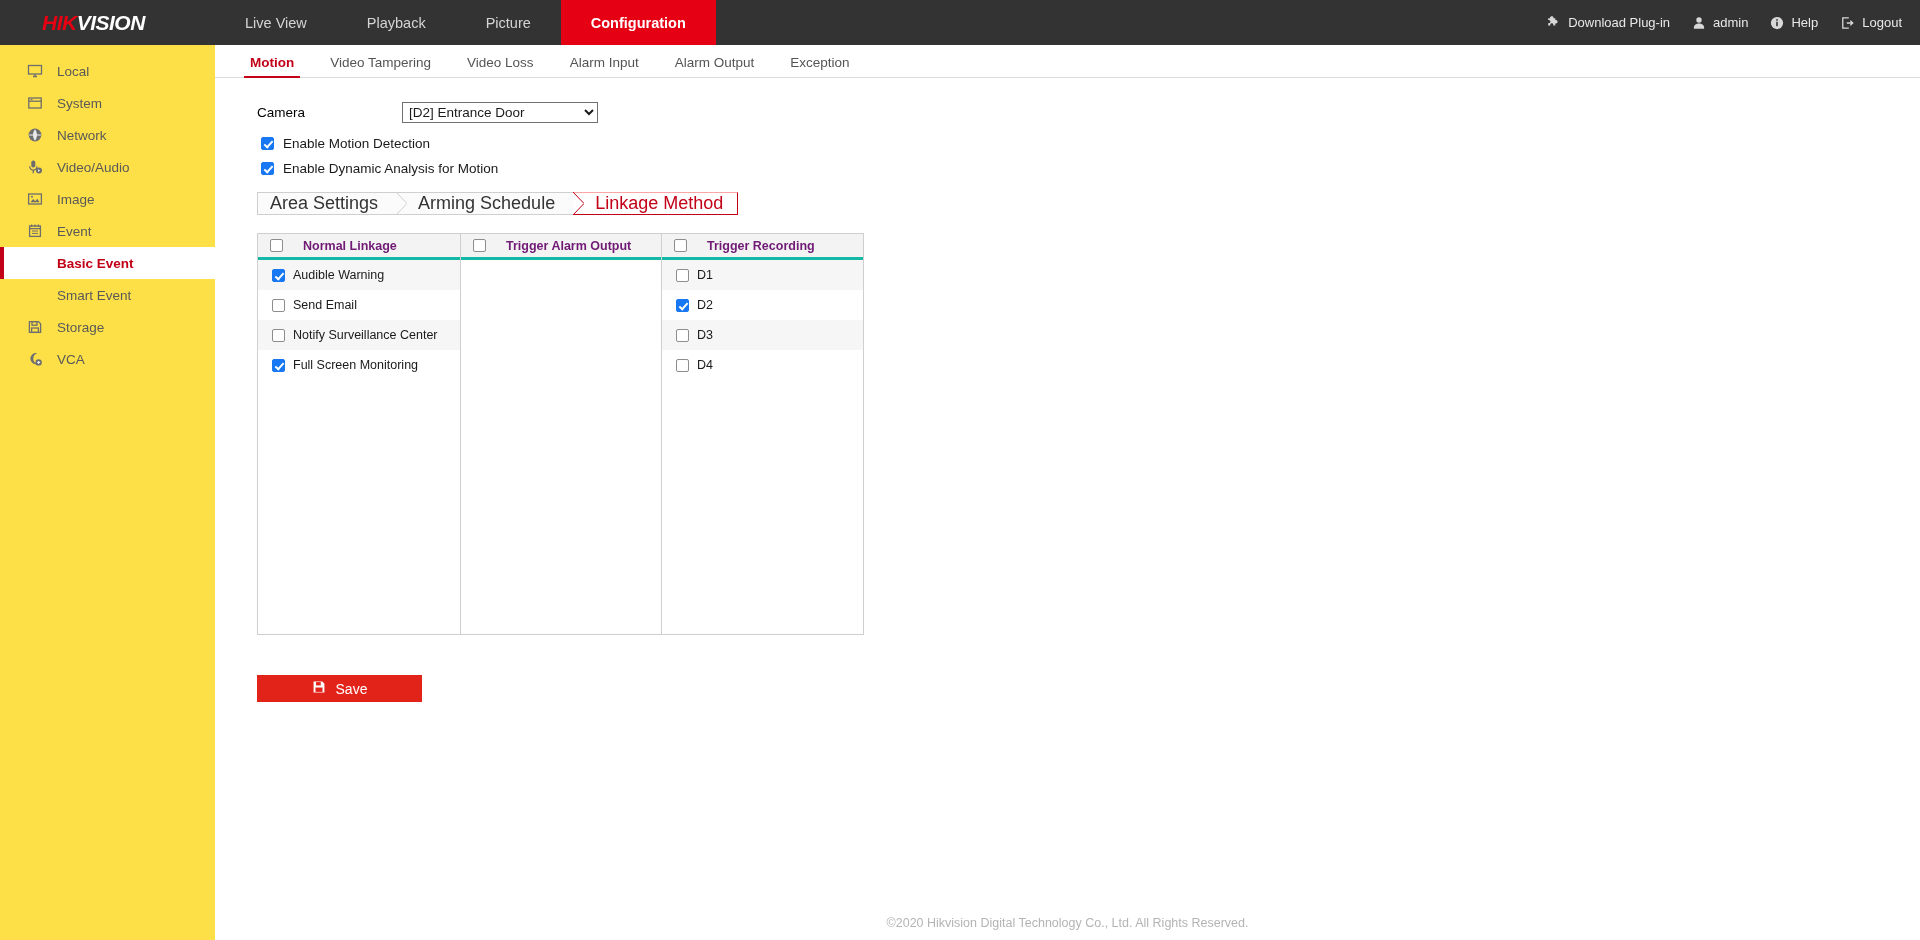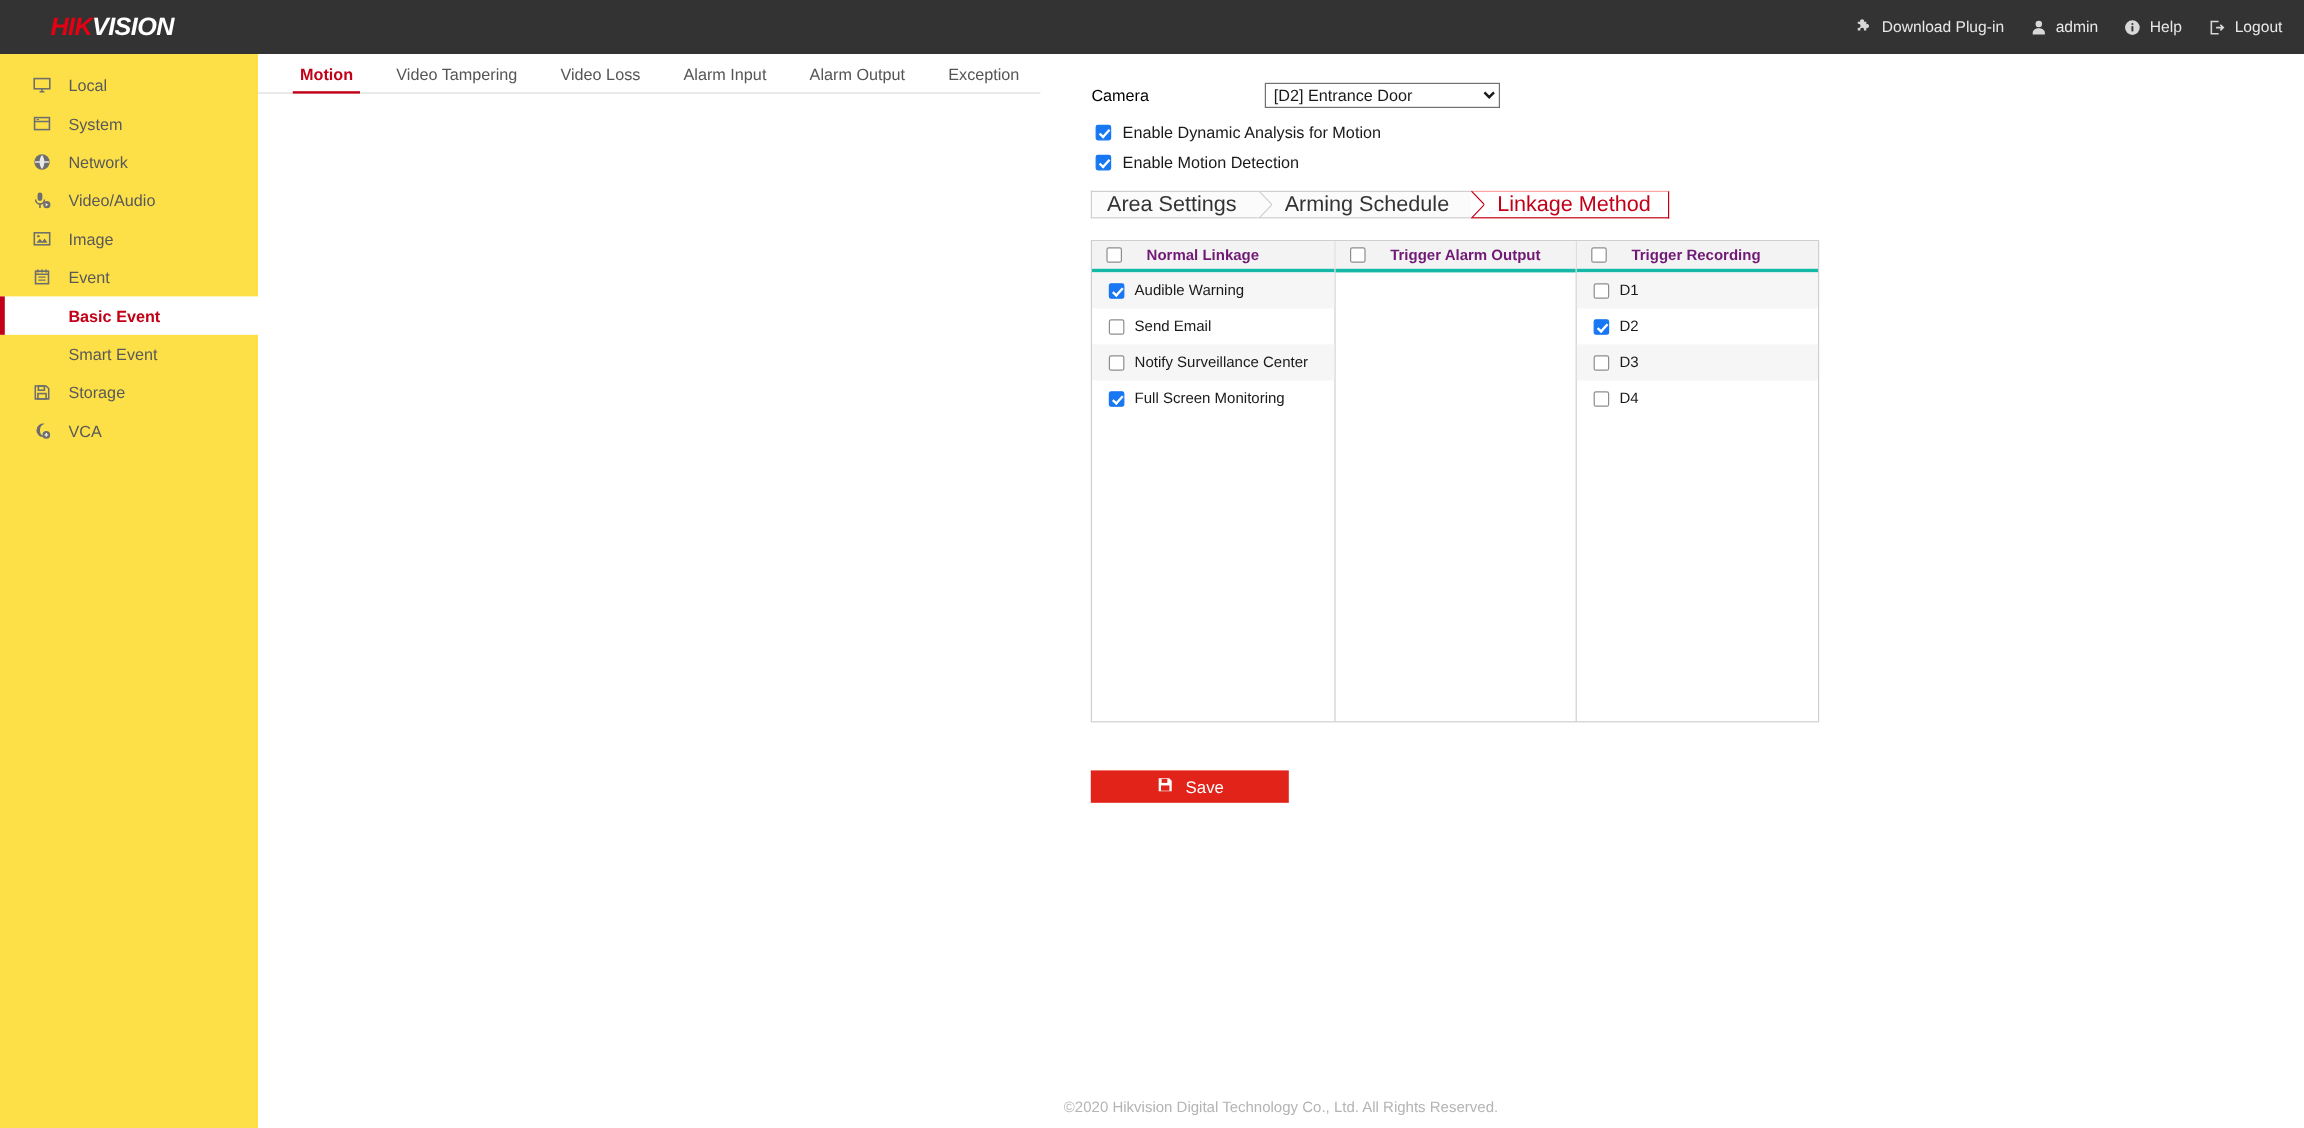--- a/index.html
+++ b/index.html
@@ -110,21 +110,21 @@
     width: 4px;
     background: #c20017;
   }
 
   
   .content {
     flex: 1 1 auto;
     background: #ffffff;
     position: relative;
     display: flex;
-    flex-direction: row;
+    flex-direction: column;
   }
 
   .subtabs {
     display: flex;
     align-items: flex-end;
     height: 33px;
     border-bottom: 1px solid #dcdcdc;
     padding-left: 17px;
     gap: 0;
   }
@@ -311,20 +311,26 @@
 </head>
 <body>
 
 <div class="topbar">
   <div class="brand">
     <span class="brand-text">
       <span class="brand-hik">HIK</span><span class="brand-vision">VISION</span>
     </span>
   </div>
 
+  <div class="mainnav">
+    <div class="mainnav-item">Live View</div>
+    <div class="mainnav-item">Playback</div>
+    <div class="mainnav-item">Picture</div>
+    <div class="mainnav-item active">Configuration</div>
+  </div>
 
   <div class="topbar-right">
     <div class="topright-item">
       <span>
         <svg width="15" height="15" viewBox="0 0 16 16" fill="#d8d8d8">
           <path d="M6.2 1.2c1 0 1.8.7 1.8 1.5 0 .3-.1.5-.2.7h2.1v2.3c.2-.2.5-.3.8-.3.9 0 1.6.8 1.6 1.8s-.7 1.8-1.6 1.8c-.3 0-.6-.1-.8-.3v2.4H7.6c.2-.2.3-.5.3-.8 0-.9-.8-1.6-1.7-1.6s-1.7.7-1.7 1.6c0 .3.1.6.3.8H2.3V8.5c.2.2.5.3.8.3.9 0 1.6-.8 1.6-1.8S4 5.2 3.1 5.2c-.3 0-.6.1-.8.3V3.4h2.2c-.1-.2-.2-.4-.2-.7 0-.8.9-1.5 1.9-1.5z"></path>
         </svg>
       </span>
       <span>Download Plug-in</span>
     </div>
@@ -478,26 +484,26 @@
         <select class="camera-select">
           <option>[D1] Camera 01</option>
           <option selected="">[D2] Entrance Door</option>
           <option>[D3] Camera 03</option>
           <option>[D4] Camera 04</option>
         </select>
       </div>
 
       <div class="cb-row">
         <span class="cbx checked"></span>
-        <label>Enable Dynamic Analysis for Motion</label>
+        <label>Enable Motion Detection</label>
       </div>
 
       <div class="cb-row">
         <span class="cbx checked"></span>
-        <label>Enable Motion Detection</label>
+        <label>Enable Dynamic Analysis for Motion</label>
       </div>
 
       <div class="steps">
         <div class="step">
           <span>Area Settings</span>
           <svg class="arrow-r" viewBox="0 0 11 23" preserveAspectRatio="none">
             <path d="M0 0 L11 11.5 L0 23" fill="#fbfbfb" stroke="#cfcfcf" stroke-width="1"></path>
           </svg>
         </div>
         <div class="step">

